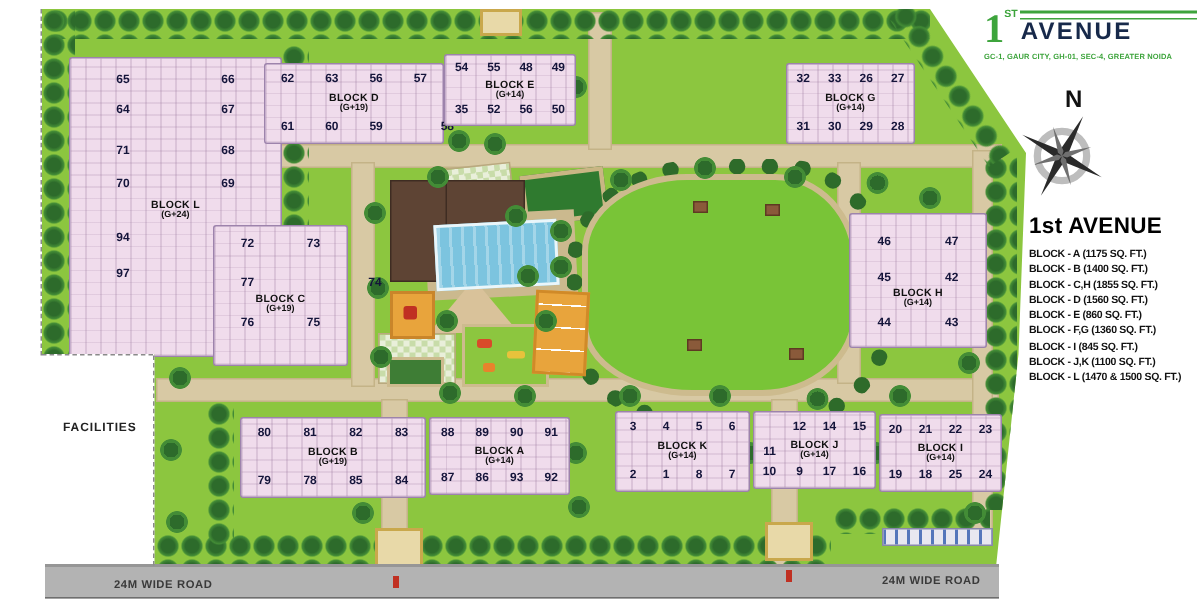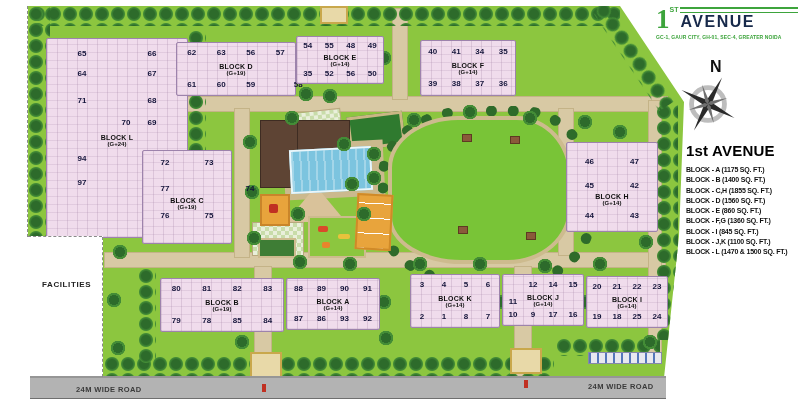--- a/index.html
+++ b/index.html
@@ -119,21 +119,21 @@
     <div class="gate" style="left:320px;top:6px;width:24px;height:14px;"></div>
 
     <div class="abs" style="left:0;top:0;width:800px;height:400px;z-index:6;">
         <div class="block" style="left: 46px; top: 38px; width: 140px; height: 198px;">
           <div class="unit" style="left: 25%; top: 7%;">65</div>
           <div class="unit" style="left: 75%; top: 7%;">66</div>
           <div class="unit" style="left: 25%; top: 17%;">64</div>
           <div class="unit" style="left: 75%; top: 17%;">67</div>
           <div class="unit" style="left: 25%; top: 31%;">71</div>
           <div class="unit" style="left: 75%; top: 31%;">68</div>
-          <div class="unit" style="left: 25%; top: 42%; margin-left: 44px;">70</div>
+          <div class="unit" style="left: 25%; top: 42%;">70</div>
           <div class="unit" style="left: 75%; top: 42%;">69</div>
           <div class="unit" style="left: 25%; top: 60%;">94</div>
           <div class="unit" style="left: 75%; top: 60%;">95</div>
           <div class="unit" style="left: 25%; top: 72%;">97</div>
           <div class="unit" style="left: 75%; top: 72%;">96</div>
           <div class="blabel" style="top: 51%;">
             <div class="bl1">BLOCK L</div>
             <div class="bl2">(G+24)</div>
           </div>
         </div>
@@ -158,31 +158,31 @@
           <div class="unit" style="left: 87.5%; top: 18%;">49</div>
           <div class="unit" style="left: 12.5%; top: 78%;">35</div>
           <div class="unit" style="left: 37.5%; top: 78%;">52</div>
           <div class="unit" style="left: 62.5%; top: 78%;">56</div>
           <div class="unit" style="left: 87.5%; top: 78%;">50</div>
           <div class="blabel" style="top: 50%;">
             <div class="bl1">BLOCK E</div>
             <div class="bl2">(G+14)</div>
           </div>
         </div>
-        <div class="block" style="left: 420px; top: 40px; width: 94px; height: 54px;">
-          <div class="unit" style="left: 12.5%; top: 18%;">40</div>
-          <div class="unit" style="left: 37.5%; top: 18%;">41</div>
-          <div class="unit" style="left: 62.5%; top: 18%;">34</div>
-          <div class="unit" style="left: 87.5%; top: 18%;">35</div>
-          <div class="unit" style="left: 12.5%; top: 78%;">39</div>
-          <div class="unit" style="left: 37.5%; top: 78%;">38</div>
-          <div class="unit" style="left: 62.5%; top: 78%;">37</div>
-          <div class="unit" style="left: 87.5%; top: 78%;">36</div>
-          <div class="blabel" style="top: 50%;">
-            <div class="bl1">BLOCK F</div>
+        <div class="block" style="left: 524px; top: 42px; width: 84px; height: 52px;">
+          <div class="unit" style="left: 12.5%; top: 18%;">32</div>
+          <div class="unit" style="left: 37.5%; top: 18%;">33</div>
+          <div class="unit" style="left: 62.5%; top: 18%;">26</div>
+          <div class="unit" style="left: 87.5%; top: 18%;">27</div>
+          <div class="unit" style="left: 12.5%; top: 78%;">31</div>
+          <div class="unit" style="left: 37.5%; top: 78%;">30</div>
+          <div class="unit" style="left: 62.5%; top: 78%;">29</div>
+          <div class="unit" style="left: 87.5%; top: 78%;">28</div>
+          <div class="blabel" style="top: 50%;">
+            <div class="bl1">BLOCK G</div>
             <div class="bl2">(G+14)</div>
           </div>
         </div>
         <div class="block" style="left: 142px; top: 150px; width: 88px; height: 92px;">
           <div class="unit" style="left: 25%; top: 12%;">72</div>
           <div class="unit" style="left: 75%; top: 12%;">73</div>
           <div class="unit" style="left: 25%; top: 40%;">77</div>
           <div class="unit" style="left: 75%; top: 40%; margin-left: 41px;">74</div>
           <div class="unit" style="left: 25%; top: 70%;">76</div>
           <div class="unit" style="left: 75%; top: 70%;">75</div>

